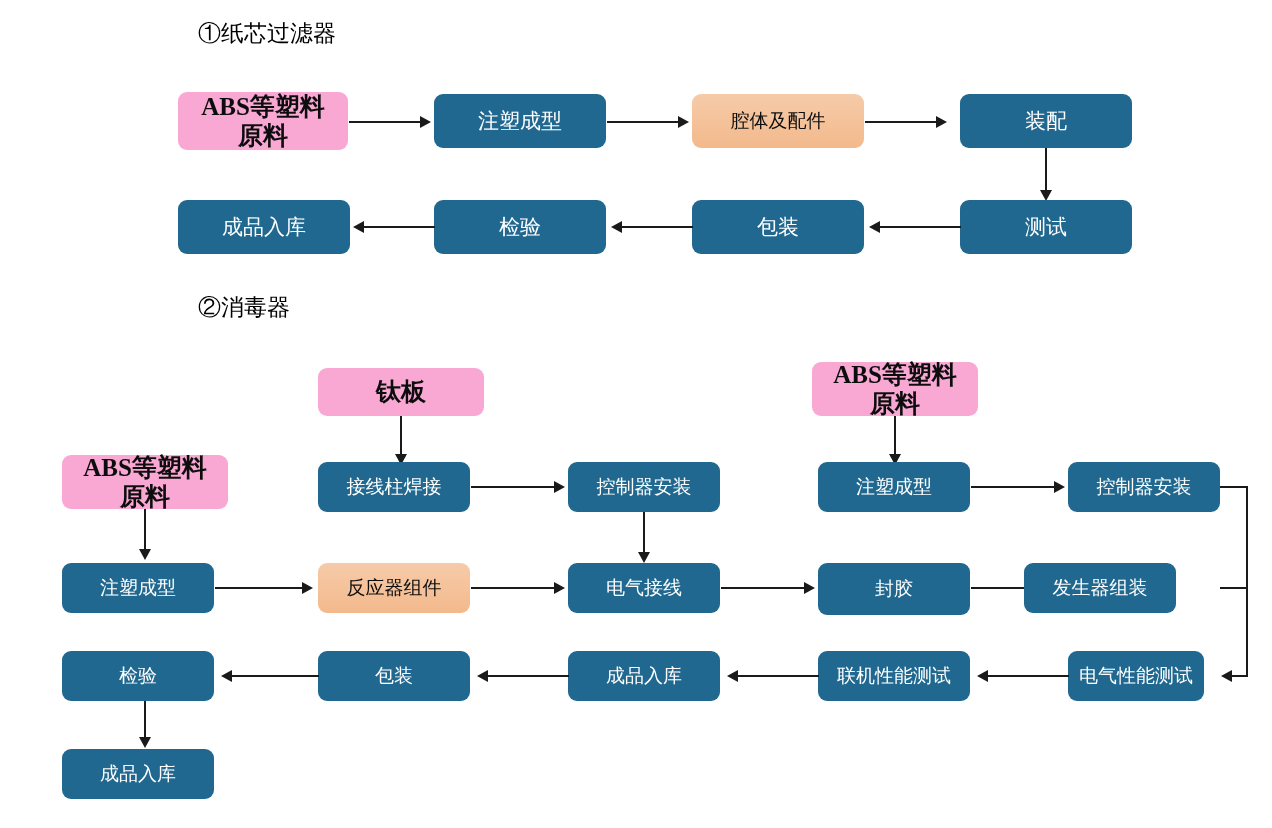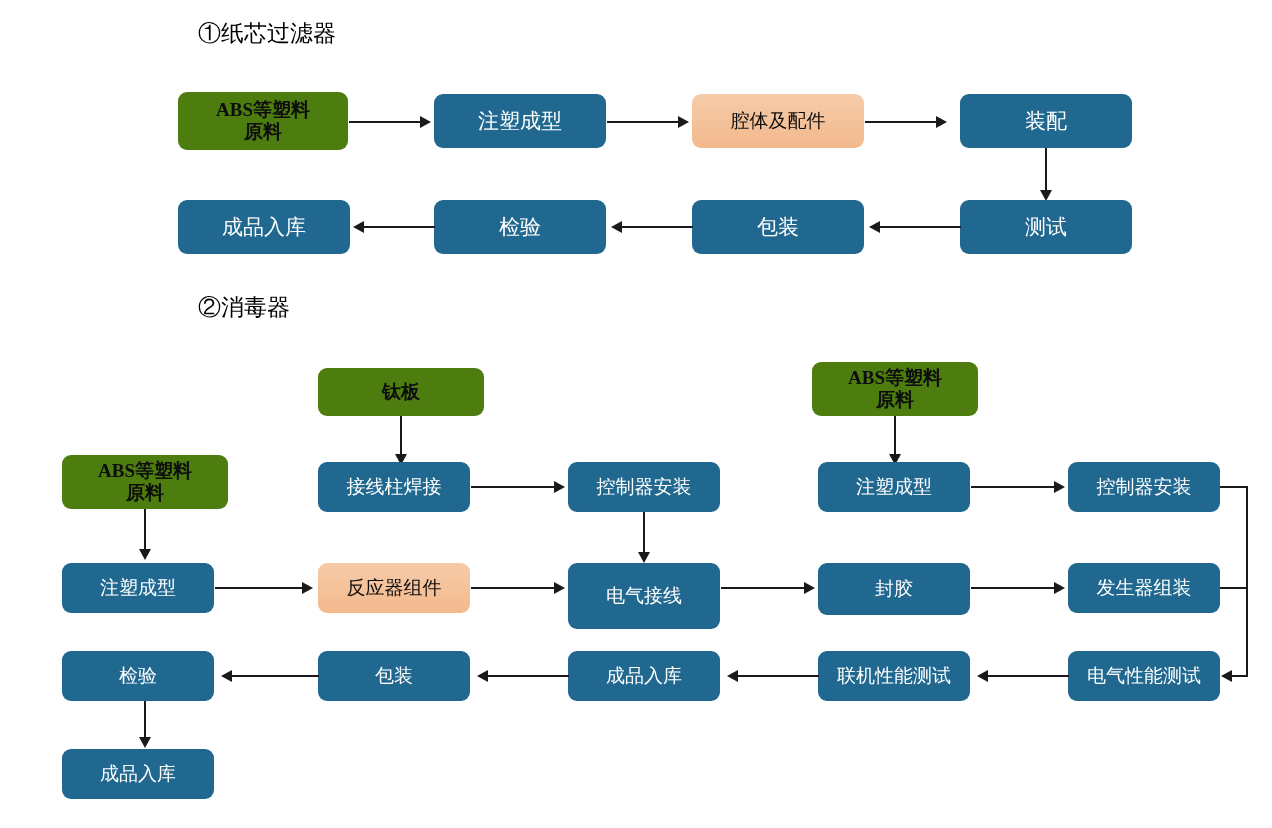--- a/index.html
+++ b/index.html
@@ -32,23 +32,23 @@
     font-family:"Liberation Serif","DejaVu Serif",serif;
     white-space:pre-line;
   }
   .node.process{
     background:#20688F;
     color:#ffffff;
     font-size:21px;
   }
   .node.process.small{font-size:19px;}
   .node.material{
-    background:#4d7c0f;
+    background:#f9a8d4;
     color:#0d0d0d;
-    font-size:19px;
+    font-size:25px;
     font-weight:700;
   }
   .node.sub{
     background:linear-gradient(180deg,#F6CBA9 0%,#F3B98C 100%);
     color:#0d0d0d;
     font-size:19px;
   }
 
   
   .ln{position:absolute;background:#1a1a1a;}
@@ -153,39 +153,39 @@
   <div class="node process small" style="left:62px;top:563px;width:152px;height:50px;">注塑成型</div>
 
   <div class="ln h" style="left:215px;top:587px;width:88px;"></div>
   <div class="arw right" style="left:302px;top:582px;"></div>
 
   <div class="node sub" style="left:318px;top:563px;width:152px;height:50px;">反应器组件</div>
 
   <div class="ln h" style="left:471px;top:587px;width:84px;"></div>
   <div class="arw right" style="left:554px;top:582px;"></div>
 
-  <div class="node process small" style="left:568px;top:563px;width:152px;height:66px;">电气接线</div>
+  <div class="node process small" style="left:568px;top:563px;width:152px;height:50px;">电气接线</div>
 
   <div class="ln h" style="left:721px;top:587px;width:84px;"></div>
   <div class="arw right" style="left:804px;top:582px;"></div>
 
   <div class="node process small" style="left:818px;top:563px;width:152px;height:52px;">封胶</div>
 
   <div class="ln h" style="left:971px;top:587px;width:84px;"></div>
   <div class="arw right" style="left:1054px;top:582px;"></div>
 
-  <div class="node process small" style="left:1068px;top:563px;width:152px;height:50px;">发生器组装</div>
+  <div class="node process small" style="left:1024px;top:563px;width:152px;height:50px;">发生器组装</div>
 
   <div class="ln h" style="left:1220px;top:486px;width:28px;"></div>
   <div class="ln h" style="left:1220px;top:587px;width:28px;"></div>
   <div class="ln v" style="left:1246px;top:486px;height:190px;"></div>
   <div class="ln h" style="left:1232px;top:675px;width:16px;"></div>
   <div class="arw left" style="left:1221px;top:670px;"></div>
 
-  <div class="node process small" style="left:1068px;top:651px;width:152px;height:50px;">电气性能测试</div>
+  <div class="node process small" style="left:1068px;top:651px;width:136px;height:50px;">电气性能测试</div>
 
   <div class="ln h" style="left:988px;top:675px;width:81px;"></div>
   <div class="arw left" style="left:977px;top:670px;"></div>
 
   <div class="node process small" style="left:818px;top:651px;width:152px;height:50px;">联机性能测试</div>
 
   <div class="ln h" style="left:738px;top:675px;width:81px;"></div>
   <div class="arw left" style="left:727px;top:670px;"></div>
 
   <div class="node process small" style="left:568px;top:651px;width:152px;height:50px;">成品入库</div>

